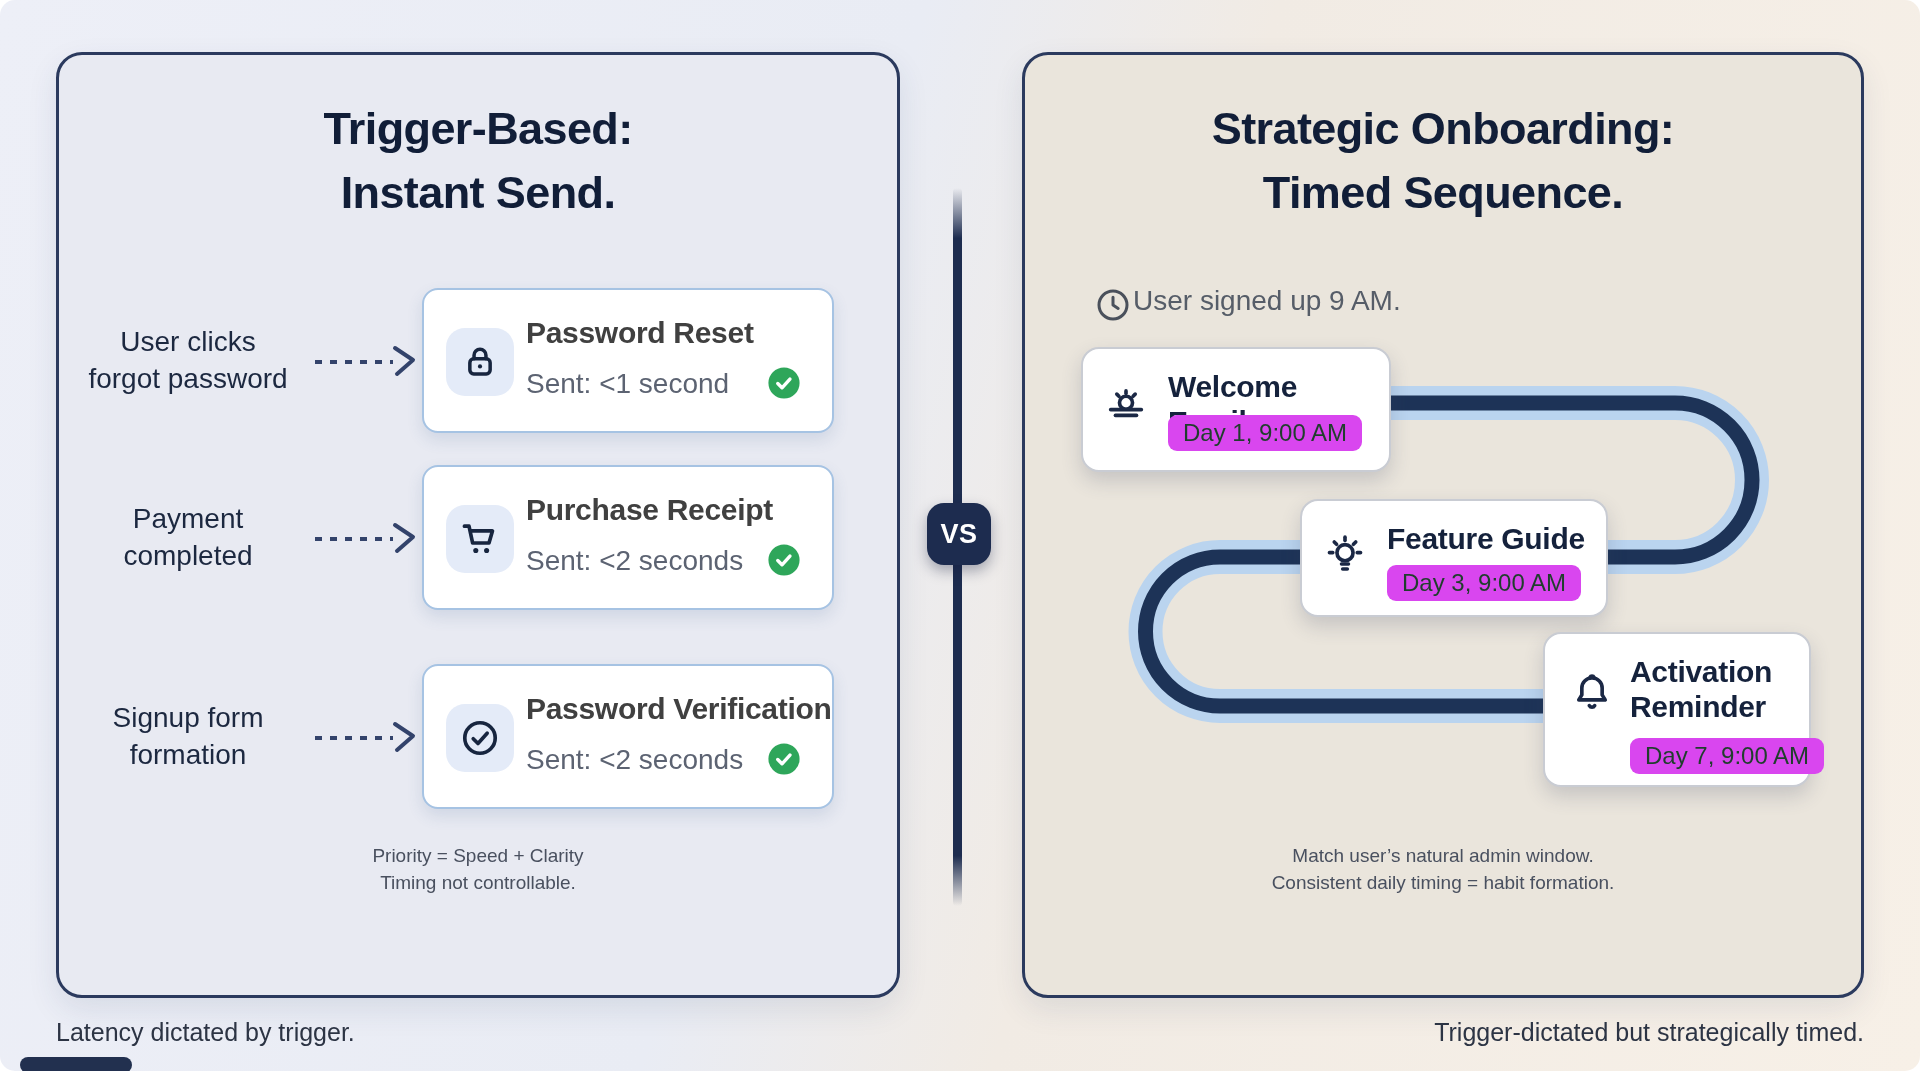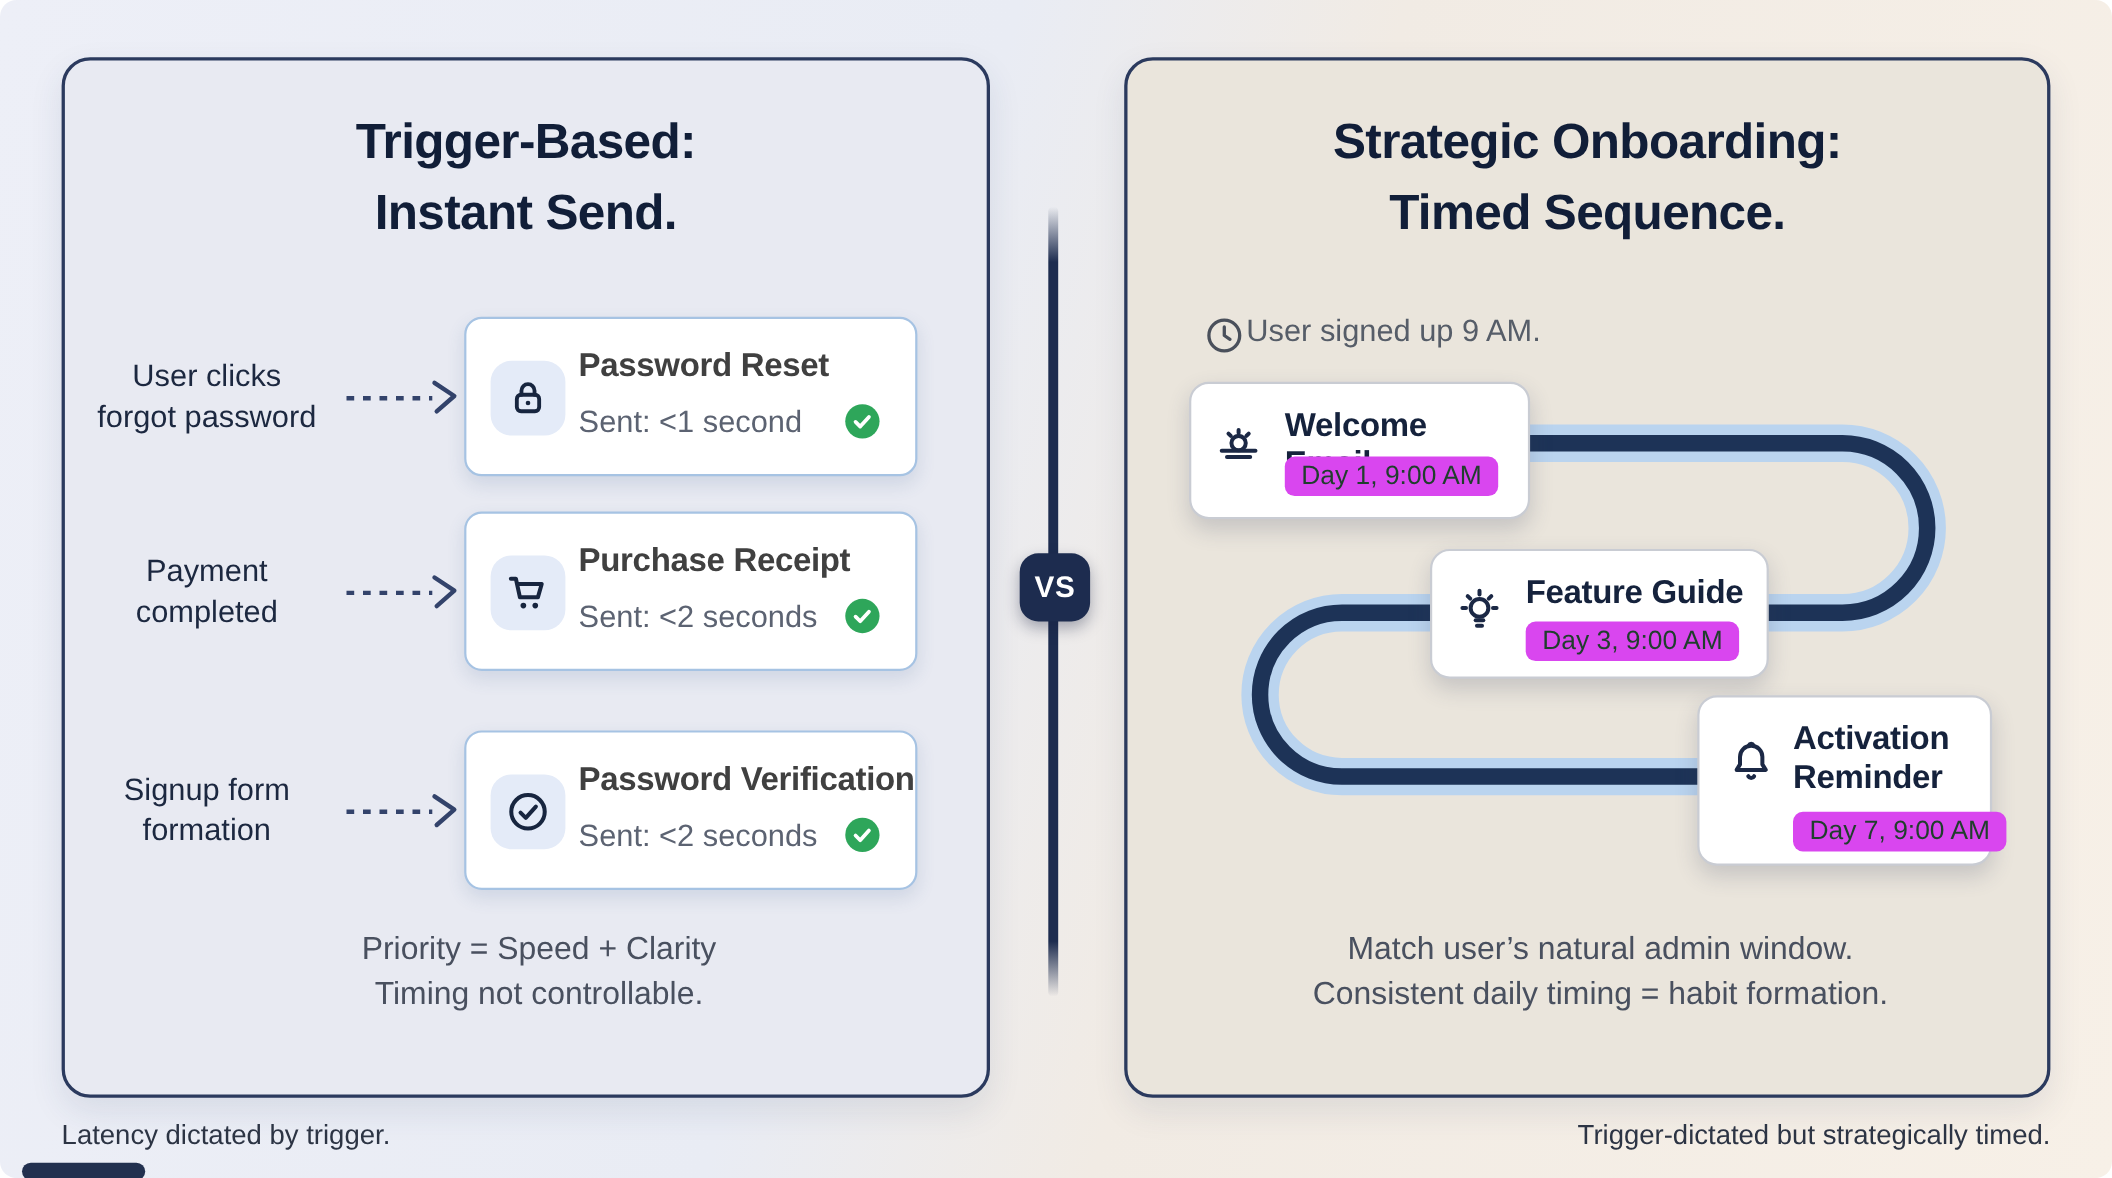--- a/index.html
+++ b/index.html
@@ -9,22 +9,22 @@
     background:linear-gradient(105deg,#edeff7 0%,#e9ecf4 42%,#f1ebe4 58%,#f7f0e7 100%);
     border-radius:15px;
   }
   
   .panel{ position:absolute; top:52px; height:946px; border:3px solid #2b3a5e; border-radius:26px;
           box-shadow:0 12px 30px rgba(40,60,100,.10);}
   .panel-left{ left:56px; width:844px; background:#e8eaf2; }
   .panel-right{ left:1022px; width:842px; background:#eae5dc; }
   .panel-title{ position:absolute; top:42px; left:0; width:100%; text-align:center;
     font-size:45px; font-weight:700; color:#111e38; line-height:1.42; letter-spacing:-.6px; }
-  .panel-summary{ position:absolute; top:788px; left:12px; width:100%; text-align:center;
-    font-size:29px; color:#49505f; line-height:1.42; }
+  .panel-summary{ position:absolute; top:788px; left:0; width:100%; text-align:center;
+    font-size:19px; color:#49505f; line-height:1.42; }
   
   .trigger-row{ position:absolute; left:0; width:100%; height:145px; }
   .row-1{ top:233px; } .row-2{ top:410px; } .row-3{ top:609px; }
   .row-label{ position:absolute; left:10px; top:0; width:238px; height:145px;
     display:flex; flex-direction:column; justify-content:center; text-align:center;
     font-size:28px; color:#1c2840; line-height:1.32; }
   .row-arrow{ position:absolute; left:252px; top:0; }
   .trigger-card{ position:absolute; left:363px; top:0; width:412px; height:145px;
     background:#ffffff; border:2px solid #a6c3e3; border-radius:16px;
     box-shadow:0 7px 16px rgba(60,90,140,.14); }

